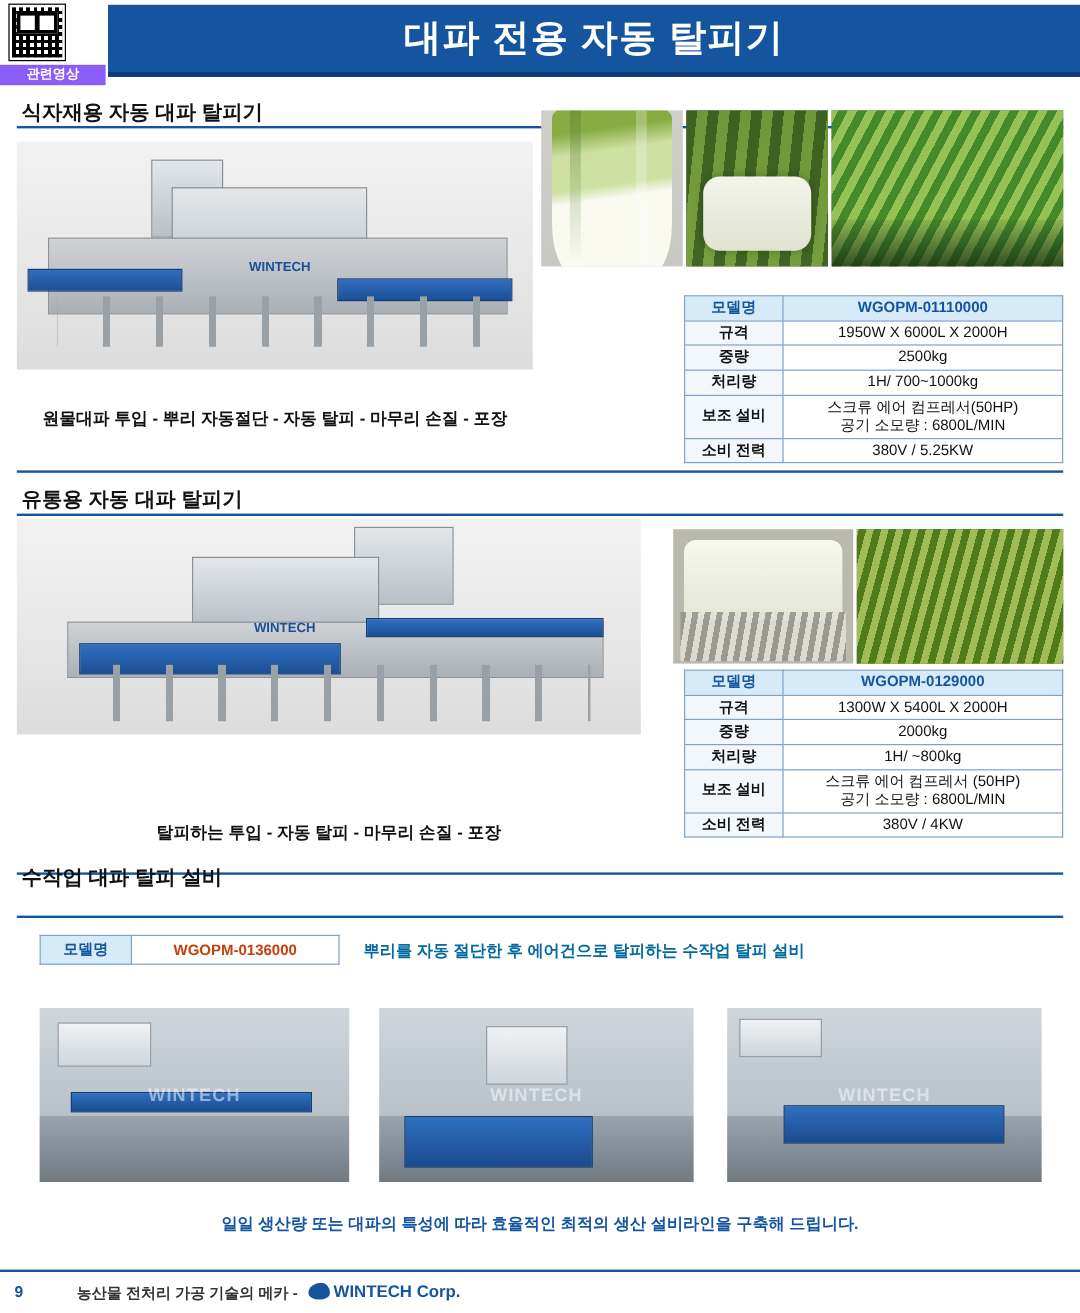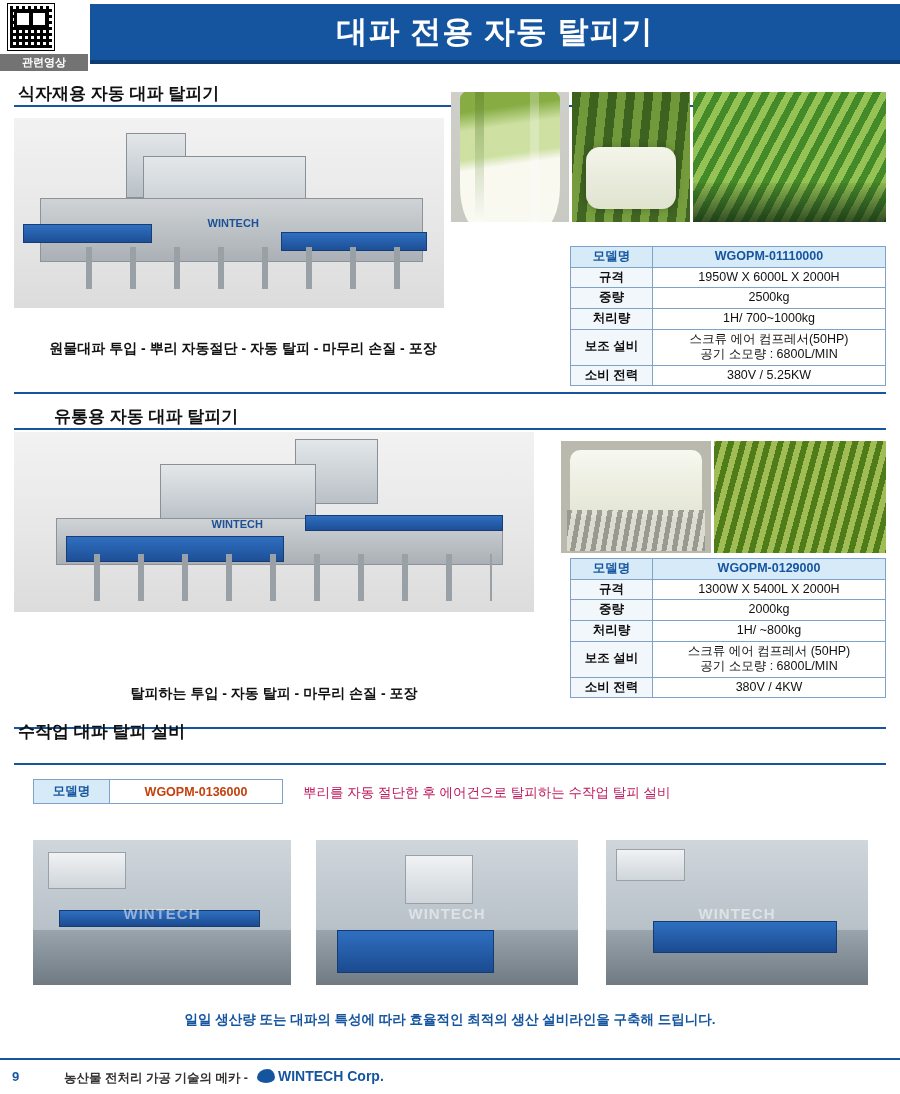--- a/index.html
+++ b/index.html
@@ -40,21 +40,21 @@
   .qr::before{
     content:""; position:absolute; left:4px; top:4px; width:12px;height:12px;
     border:3px solid #000; background:#fff;
   }
   .qr::after{
     content:""; position:absolute; right:4px; top:4px; width:12px;height:12px;
     border:3px solid #000; background:#fff;
   }
   .qr-label {
     position:absolute; left:0px; top:54px; width:88px; height:17px;
-    background:#737373; color:#fff; font-size:11px; font-weight:bold;
+    background:#8b5cf6; color:#fff; font-size:11px; font-weight:bold;
     text-align:center; line-height:17px;
   }
 
   
   .sec-title {
     position:absolute; font-size:17px; font-weight:bold; color:#111;text-align:center;
   }
   .divider {
     position:absolute; background:#15559f; height:2px;
   }
@@ -174,21 +174,21 @@
     line-height:1.25;
   }
   table.spec td.k { width:82px; background:#f2f7fc; font-weight:bold; }
   table.spec tr.head td { background:#d6ebf7; color:#15559f; font-weight:bold; }
 
   
   .caption {
     position:absolute; text-align:center; font-size:14px; font-weight:bold; color:#111;
   }
   .note {
-    position:absolute; font-size:13.5px; color:#be185d;
+    position:absolute; font-size:13.5px; color:#0369a1;font-weight:bold;
   }
   .note.blue { color:#15559f; font-weight:bold; }
 
   
   table.mini { position:absolute; border-collapse:collapse; font-size:12.5px; }
   table.mini td { border:1px solid #7fa2c8; padding:3px 6px; text-align:center; }
   table.mini td.k { background:#d6ebf7; color:#15559f; font-weight:bold; width:76px; }
 
   
   .footer-line {
@@ -228,21 +228,21 @@
   <div class="belt" style="left:2%; top:56%; width:30%;"></div>
   <div class="belt" style="left:62%; top:60%; width:34%;"></div>
   <div class="legs"></div>
   <div class="logo" style="left:45%; top:52%;">WINTECH</div>
 </div>
 
 <div class="photo leek1" style="left:451px; top:92px; width:118px; height:130px;"></div>
 <div class="photo leek2" style="left:572px; top:92px; width:118px; height:130px;"></div>
 <div class="photo leek3" style="left:693px; top:92px; width:193px; height:130px;"></div>
 
-<div class="caption" style="left:28px; top:340px; width:430px;">원물대파 투입 - 뿌리 자동절단 - 자동 탈피 - 마무리 손질 - 포장</div>
+<div class="caption" style="left:14px; top:340px; width:430px;">원물대파 투입 - 뿌리 자동절단 - 자동 탈피 - 마무리 손질 - 포장</div>
 
 <table class="spec" style="left:570px; top:246px; width:316px;">
   <tbody>
       <tr class="head">
     <td class="k">모델명</td>
     <td>WGOPM-01110000</td>
   </tr>
   <tr>
     <td class="k">규격</td>
     <td>1950W X 6000L X 2000H</td>
@@ -261,21 +261,21 @@
 공기 소모량 : 6800L/MIN</td>
   </tr>
   <tr>
     <td class="k">소비 전력</td>
     <td>380V / 5.25KW</td>
   </tr>
 </tbody>
   </table>
 
 <div class="divider" style="left:14px; top:392px; width:872px;"></div>
-<div class="sec-title" style="left:18px; top:405px;margin-left:36px;">유통용 자동 대파 탈피기</div>
+<div class="sec-title" style="left:18px; top:405px;">유통용 자동 대파 탈피기</div>
 <div class="divider" style="left:14px; top:428px; width:872px;"></div>
 
 <div class="photo machine" style="left:14px; top:432px; width:520px; height:180px;">
   <div class="cab" style="left:54%; top:4%; width:16%; height:36%;"></div>
   <div class="cab" style="left:28%; top:18%; width:30%; height:32%;"></div>
   <div class="frame" style="left:8%; right:6%; top:48%; height:26%;"></div>
   <div class="belt" style="left:10%; top:58%; width:42%; height:14%;"></div>
   <div class="belt" style="left:56%; top:46%; width:38%; height:9%;"></div>
   <div class="legs" style="bottom:6%; height:26%;"></div>
   <div class="logo" style="left:38%; top:48%;">WINTECH</div>

